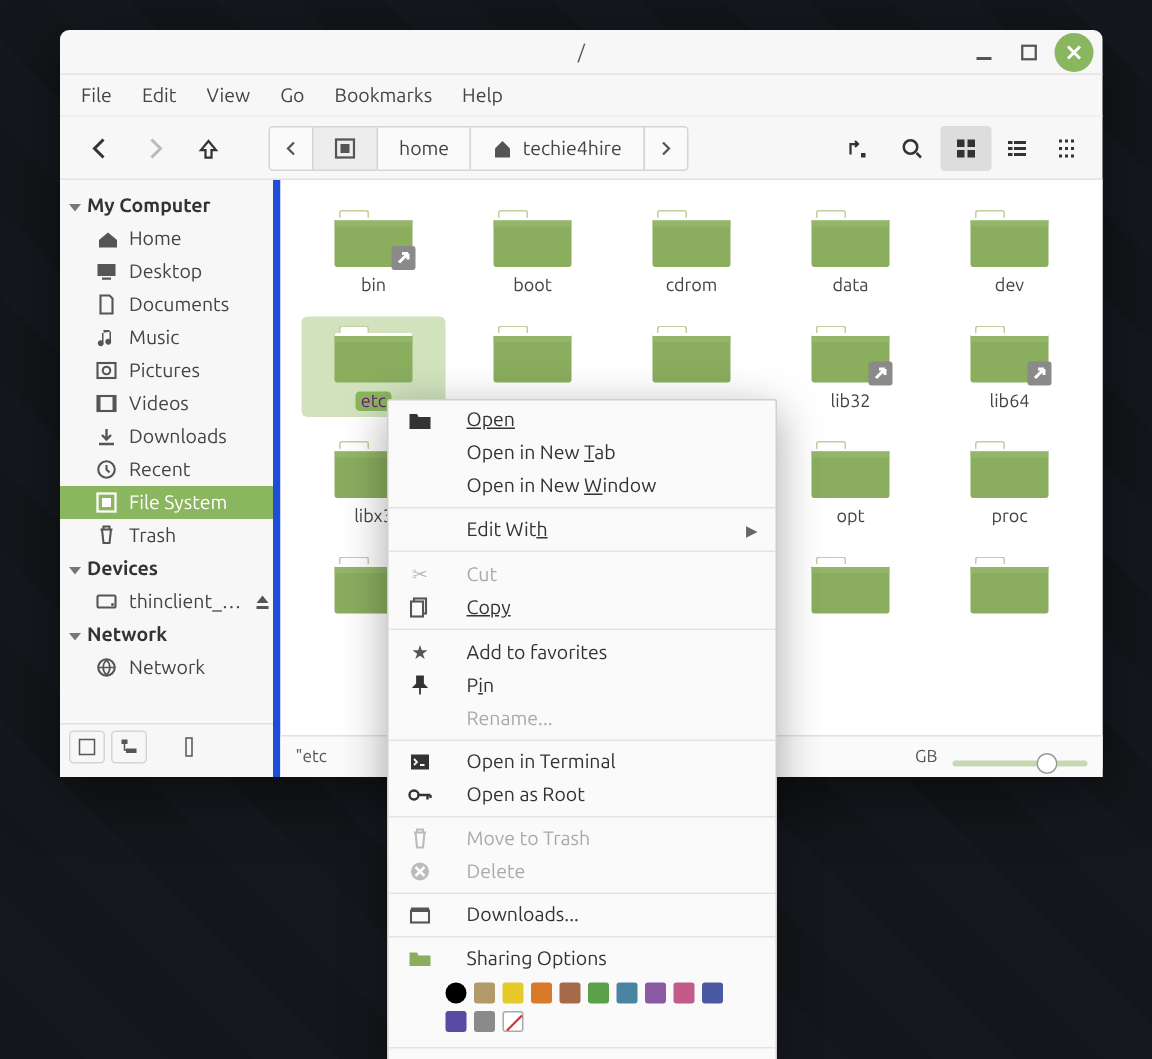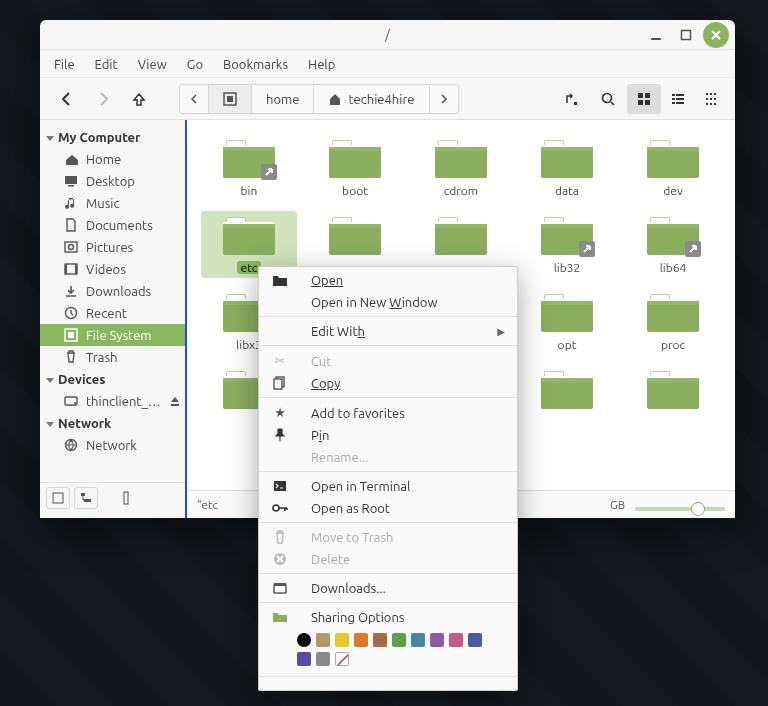--- a/index.html
+++ b/index.html
@@ -30,37 +30,37 @@
     border:1px solid #d5d5d5; background:#fafafa; font-size:13px; color:#444; margin-left:-1px; }
   .pbtn:first-child { border-top-left-radius:3px; border-bottom-left-radius:3px; }
   .pbtn:last-child { border-top-right-radius:3px; border-bottom-right-radius:3px; }
   .pbtn.chev { width:30px; padding:0; justify-content:center; }
   .pbtn.active { background:#ededed; }
   .spacer { flex:1; }
   .viewbtns { display:flex; }
   .viewbtns .navbtn.active { background:#ddd; }
   .body { flex:1; display:flex; min-height:0; }
   .sidebar { width:147px; padding:6px 0; display:flex; flex-direction:column;
-    border-right:2px solid #1d4ed8; background:#f7f7f7; font-size:13px; color:#444; overflow:hidden; }
+    border-right:5px solid #1d4ed8; background:#f7f7f7; font-size:13px; color:#444; overflow:hidden; }
   .sgroup { padding:4px 10px 4px 18px; font-weight:bold; color:#333; position:relative; }
   .sgroup::before { content:""; position:absolute; left:6px; top:10px; width:0; height:0;
     border-left:4px solid transparent; border-right:4px solid transparent; border-top:5px solid #777; }
   .sitem { padding:4px 10px 4px 24px; display:flex; align-items:center; gap:8px; }
   .sitem.selected { background:#8ab65f; color:#fff; }
   .sidebar-footer { margin-top:auto; height:30px; border-top:1px solid #e0e0e0;
     display:flex; align-items:center; padding:0 6px; gap:4px; }
   .sfbtn { width:24px; height:22px; display:flex; align-items:center; justify-content:center;
     border:1px solid #d5d5d5; border-radius:3px; font-size:10px; color:#555; }
   .sfbtn.flat { border:none; }
   .content { flex:1; background:#fff; position:relative; }
   .grid { display:grid; grid-template-columns:repeat(5,1fr); gap:10px 10px; padding:14px 14px; }
   .item { display:flex; flex-direction:column; align-items:center; gap:6px; font-size:12px; color:#444;
     padding:4px; border-radius:4px; }
   .item.selected { background:#d1e2bd; }
-  .item.selected .lbl { background:#8ab65f; color:#000000; border-radius:3px; padding:0 4px; }
+  .item.selected .lbl { background:#8ab65f; color:#701a75; border-radius:3px; padding:0 4px; }
   .folder { width:52px; height:40px; position:relative; }
   .folder::before { content:""; position:absolute; left:3px; top:2px; width:18px; height:6px;
     background:#fff; border:1px solid #c3ce9e; border-bottom:none; border-radius:2px 2px 0 0; }
   .folder::after { content:""; position:absolute; left:0; top:7px; right:0; bottom:0;
     background:#8aad5e; border-radius:2px; border-top:2px solid #fff; box-shadow:inset 0 4px 0 #93b66a; }
   .link-badge { position:absolute; right:-2px; bottom:-2px; width:16px; height:16px;
     background:#8a8a8a; border-radius:2px; z-index:2; }
   .link-badge svg { width:16px; height:16px; }
   .statusbar { position:absolute; bottom:0; left:0; right:0; height:28px;
     border-top:1px solid #e0e0e0; display:flex; align-items:center; padding:0 10px;
@@ -232,33 +232,33 @@
                 <rect x="1" y="2" width="12" height="8" fill="#555"></rect>
                 <rect x="4" y="11" width="6" height="1.5" fill="#555"></rect>
               </svg>
             </span>
       <span>Desktop</span>
 
     </div>
           <div class="sitem ">
       <span>
               <svg width="14" height="14" viewBox="0 0 14 14">
+                <path d="M3 1h6l2 2v10H3z" fill="none" stroke="#555" stroke-width="1.4"></path>
+              </svg>
+            </span>
+      <span>Documents</span>
+
+    </div>
+          <div class="sitem ">
+      <span>
+              <svg width="14" height="14" viewBox="0 0 14 14">
                 <path d="M5 2v8a2 2 0 11-1-1V4l6-1v6a2 2 0 11-1-1V2z" fill="#555"></path>
               </svg>
             </span>
       <span>Music</span>
-
-    </div>
-          <div class="sitem ">
-      <span>
-              <svg width="14" height="14" viewBox="0 0 14 14">
-                <path d="M3 1h6l2 2v10H3z" fill="none" stroke="#555" stroke-width="1.4"></path>
-              </svg>
-            </span>
-      <span>Documents</span>
 
     </div>
           <div class="sitem ">
       <span>
               <svg width="14" height="14" viewBox="0 0 14 14">
                 <rect x="1" y="2" width="12" height="10" fill="none" stroke="#555" stroke-width="1.4"></rect>
                 <circle cx="7" cy="7" r="2.5" fill="none" stroke="#555" stroke-width="1.4"></circle>
               </svg>
             </span>
       <span>Pictures</span>
@@ -512,20 +512,24 @@
   <div class="mi">
       <span class="ic">
         <svg width="16" height="14" viewBox="0 0 16 14">
           <path d="M1 3h5l1 2h8v8H1z" fill="#333"></path>
         </svg>
       </span>
       <span><span class="u">Open</span></span>
     </div>
   <div class="mi">
       <span class="ic"></span>
+      <span><span>Open in New </span><span class="u">T</span><span>ab</span></span>
+    </div>
+  <div class="mi">
+      <span class="ic"></span>
       <span><span>Open in New </span><span class="u">W</span><span>indow</span></span>
     </div>
   <div class="sep"></div>
   <div class="mi">
       <span class="ic"></span>
       <span><span>Edit Wit</span><span class="u">h</span></span>
       <span class="arrow-r">▶</span>
     </div>
   <div class="sep"></div>
   <div class="mi dis">

